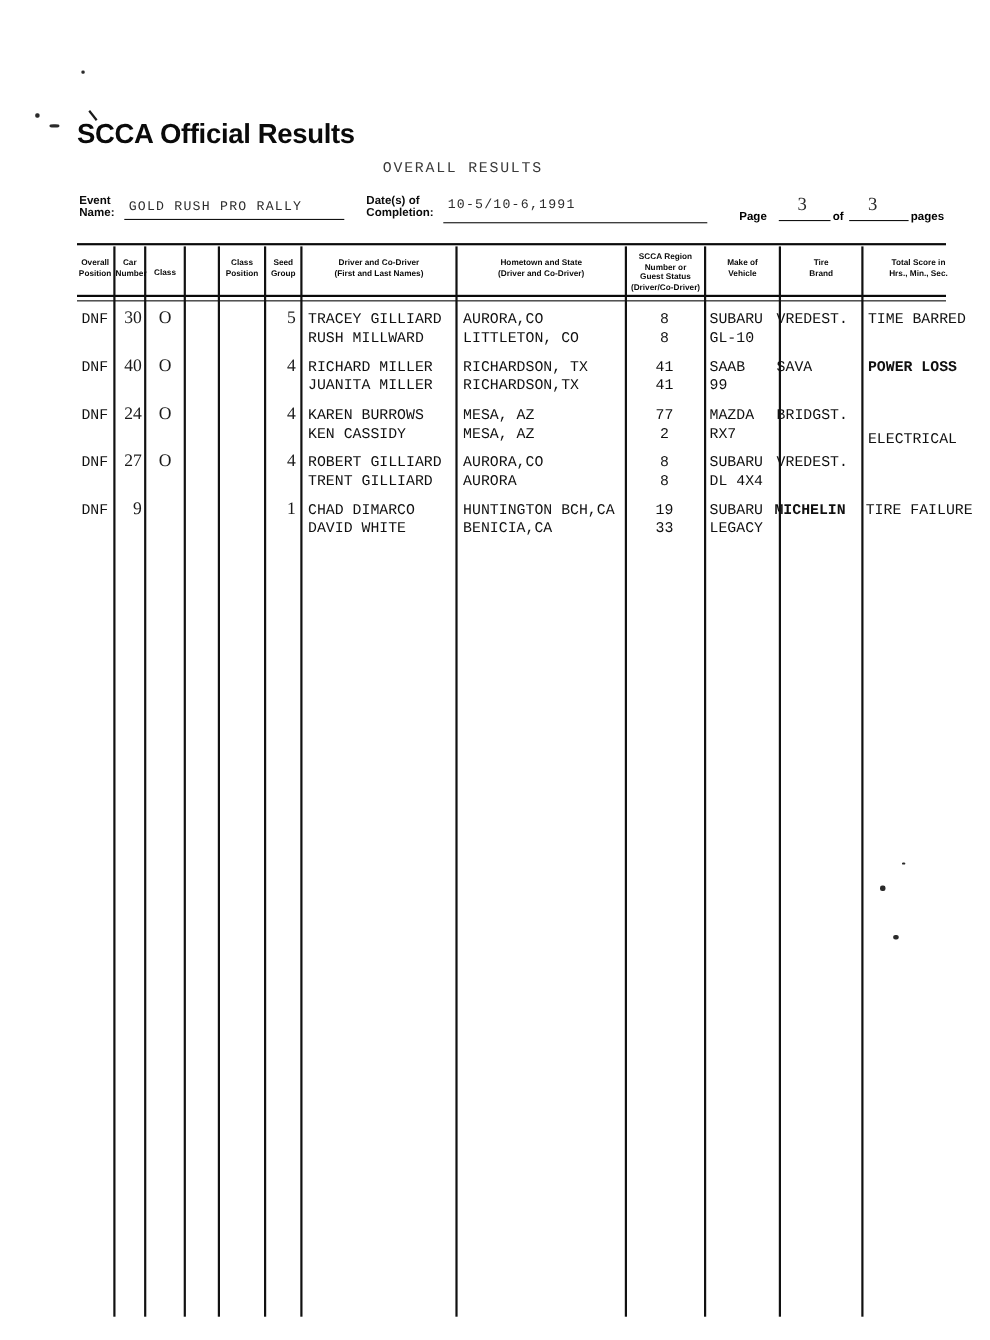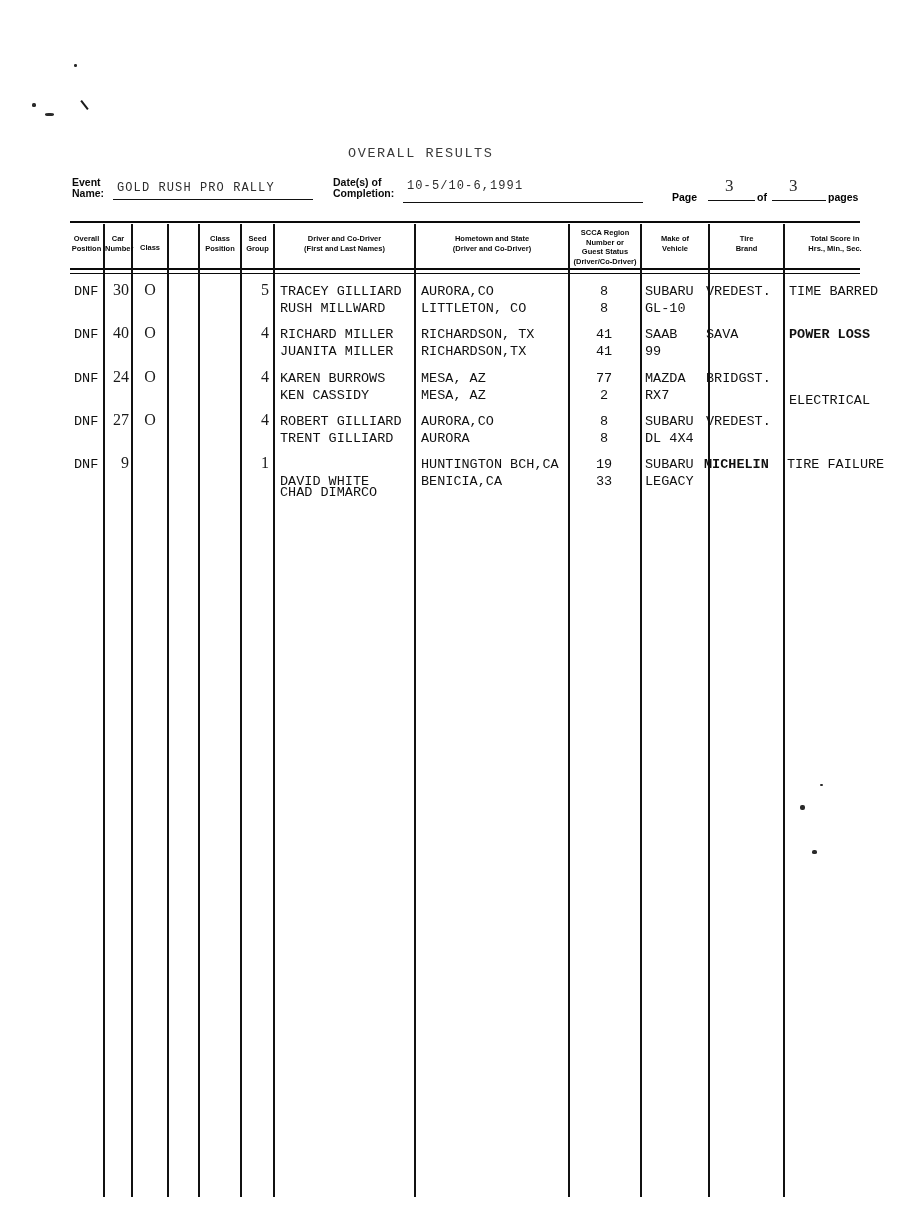--- a/index.html
+++ b/index.html
@@ -154,20 +154,21 @@
 <div id="page">
 
   <div class="speck" style="left:74px;  top:64px;  width:3px; height:3px;"></div>
   <div class="speck" style="left:32px;  top:103px; width:4px; height:4px;"></div>
   <div class="speck" style="left:45px;  top:113px; width:9px; height:3px;"></div>
   <div class="speck" style="left:800px; top:805px; width:5px; height:5px;"></div>
   <div class="speck" style="left:812px; top:850px; width:5px; height:4px;"></div>
   <div class="speck" style="left:820px; top:784px; width:3px; height:2px;"></div>
 
   <div id="title-accent" class="abs"></div>
+  <div id="title" class="abs">SCCA Official Results</div>
   <div id="overall-results" class="abs mono">OVERALL RESULTS</div>
 
   <div id="lbl-event" class="abs meta-label">
     <span>Event</span><br>
     <span>Name:</span>
   </div>
   <div id="val-event" class="abs mono meta-value">GOLD RUSH PRO RALLY</div>
   <div id="rule-event" class="meta-rule"></div>
 
   <div id="lbl-date" class="abs meta-label">
@@ -311,21 +312,21 @@
   <div class="cell l" style="left:645px; top:413px;">SUBARU</div>
   <div class="cell l" style="left:645px; top:430px;">DL 4X4</div>
   <div class="cell l" style="left:706px; top:413px;">VREDEST.</div>
   <div class="cell l" style="left:789px; top:392px;">ELECTRICAL</div>
 
   <div class="cell l" style="left:74px;  top:456px;">DNF</div>
   <div class="cell hand r" style="left:105px; top:454px; width:24px;">9</div>
   <div class="cell hand c" style="left:135px; top:454px; width:30px;"></div>
   <div class="cell hand c" style="left:201px; top:454px; width:38px;"></div>
   <div class="cell hand r" style="left:243px; top:454px; width:26px;">1</div>
-  <div class="cell l" style="left:280px; top:456px;margin-top:28px;">CHAD DIMARCO</div>
+  <div class="cell l" style="left:280px; top:456px;">CHAD DIMARCO</div>
   <div class="cell l" style="left:280px; top:473px;">DAVID WHITE</div>
   <div class="cell l" style="left:421px; top:456px;">HUNTINGTON BCH,CA</div>
   <div class="cell l" style="left:421px; top:473px;">BENICIA,CA</div>
   <div class="cell c" style="left:570px; top:456px; width:68px;">19</div>
   <div class="cell c" style="left:570px; top:473px; width:68px;">33</div>
   <div class="cell l" style="left:645px; top:456px;">SUBARU</div>
   <div class="cell l" style="left:645px; top:473px;">LEGACY</div>
   <div class="cell l" style="left:704px; top:456px; font-weight:bold;">MICHELIN</div>
   <div class="cell l" style="left:787px; top:456px;">TIRE FAILURE</div>
 

